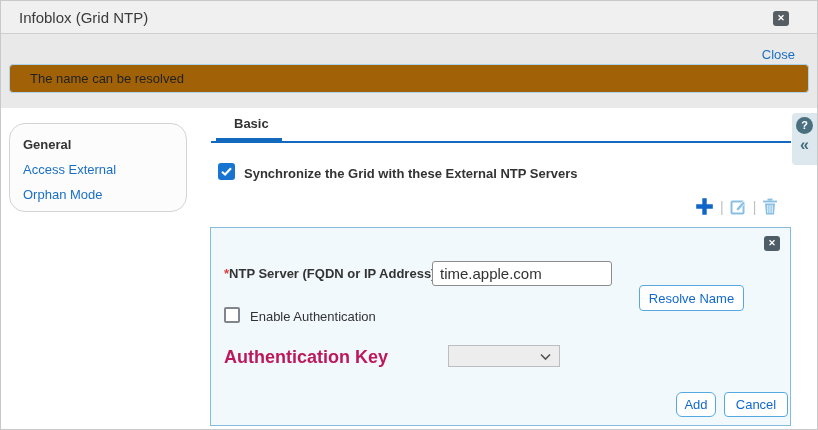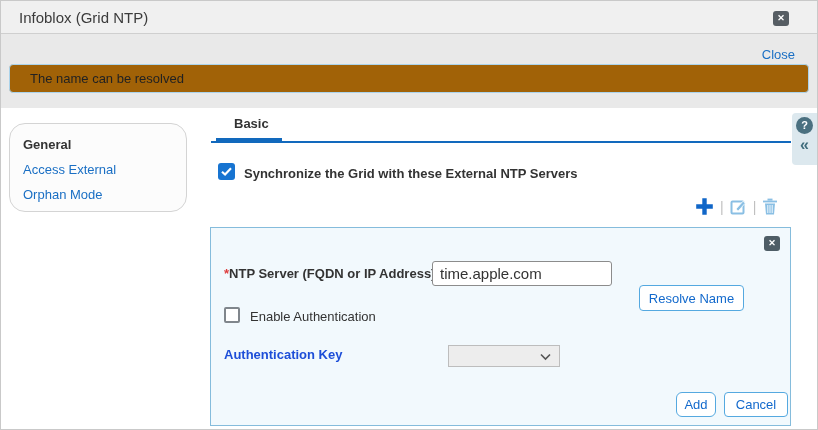--- a/index.html
+++ b/index.html
@@ -66,21 +66,21 @@
   .req { color:#dd3b3b; }
   .ntp-input { position:absolute; left:221px; top:33px; width:180px; height:25px;
                border:1px solid #8c8c8c; border-radius:3px; font-size:15px; color:#333;
                padding:0 7px; background:#fff; font-family:"Liberation Sans", sans-serif; }
   .btn { background:#fff; border:1px solid #55a9e0; border-radius:4px; color:#1269cc;
          font-size:13px; font-family:"Liberation Sans", sans-serif; cursor:pointer; }
   .resolve-btn { position:absolute; left:428px; top:33px; width:105px; height:26px;margin-top:24px; }
   .auth-cb { position:absolute; left:13px; top:79px; width:16px; height:16px; background:#fff;
              border:2px solid #80868c; border-radius:2px; cursor:pointer; }
   .auth-label { position:absolute; left:39px; top:81px; font-size:13px; color:#333; }
-  .authkey-label { position:absolute; left:13px; top:119px; font-size:13px; font-weight:bold; color:#1d4ed8; }
+  .authkey-label { position:absolute; left:13px; top:119px; font-size:18px; font-weight:bold; color:#be185d; }
   .select-box { position:absolute; left:237px; top:117px; width:112px; height:22px;
                 background:#ededed; border:1px solid #bdbdbd; cursor:pointer; }
   .select-box svg { position:absolute; right:8px; top:7px; }
   .add-btn { position:absolute; left:465px; top:164px; width:40px; height:25px;border-radius:6px; }
   .cancel-btn { position:absolute; left:513px; top:164px; width:64px; height:25px; }
 </style>
 </head>
 <body>
 
 <div class="dialog">

